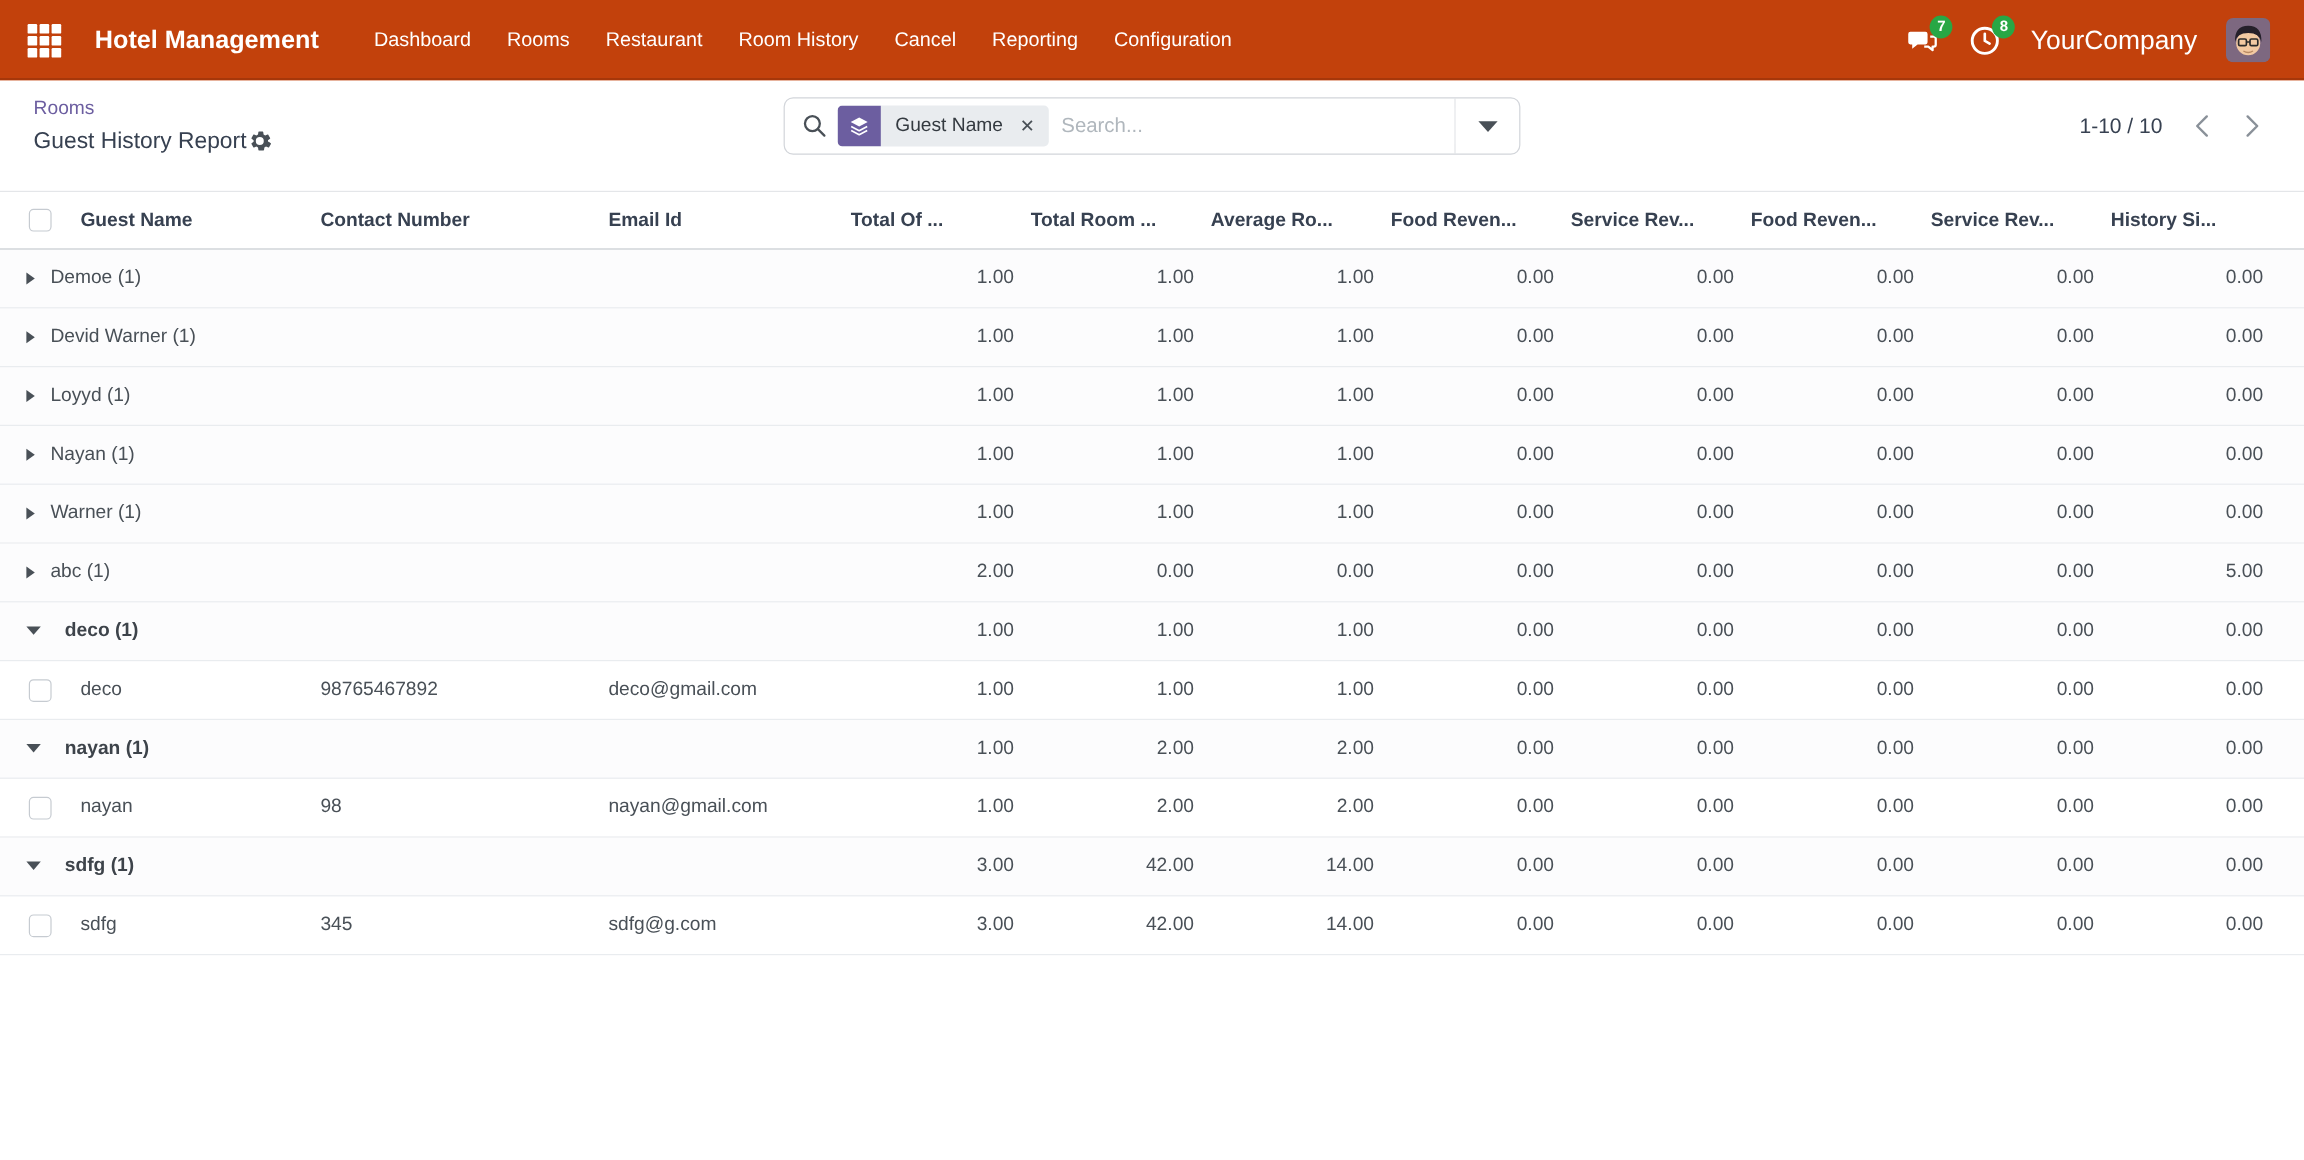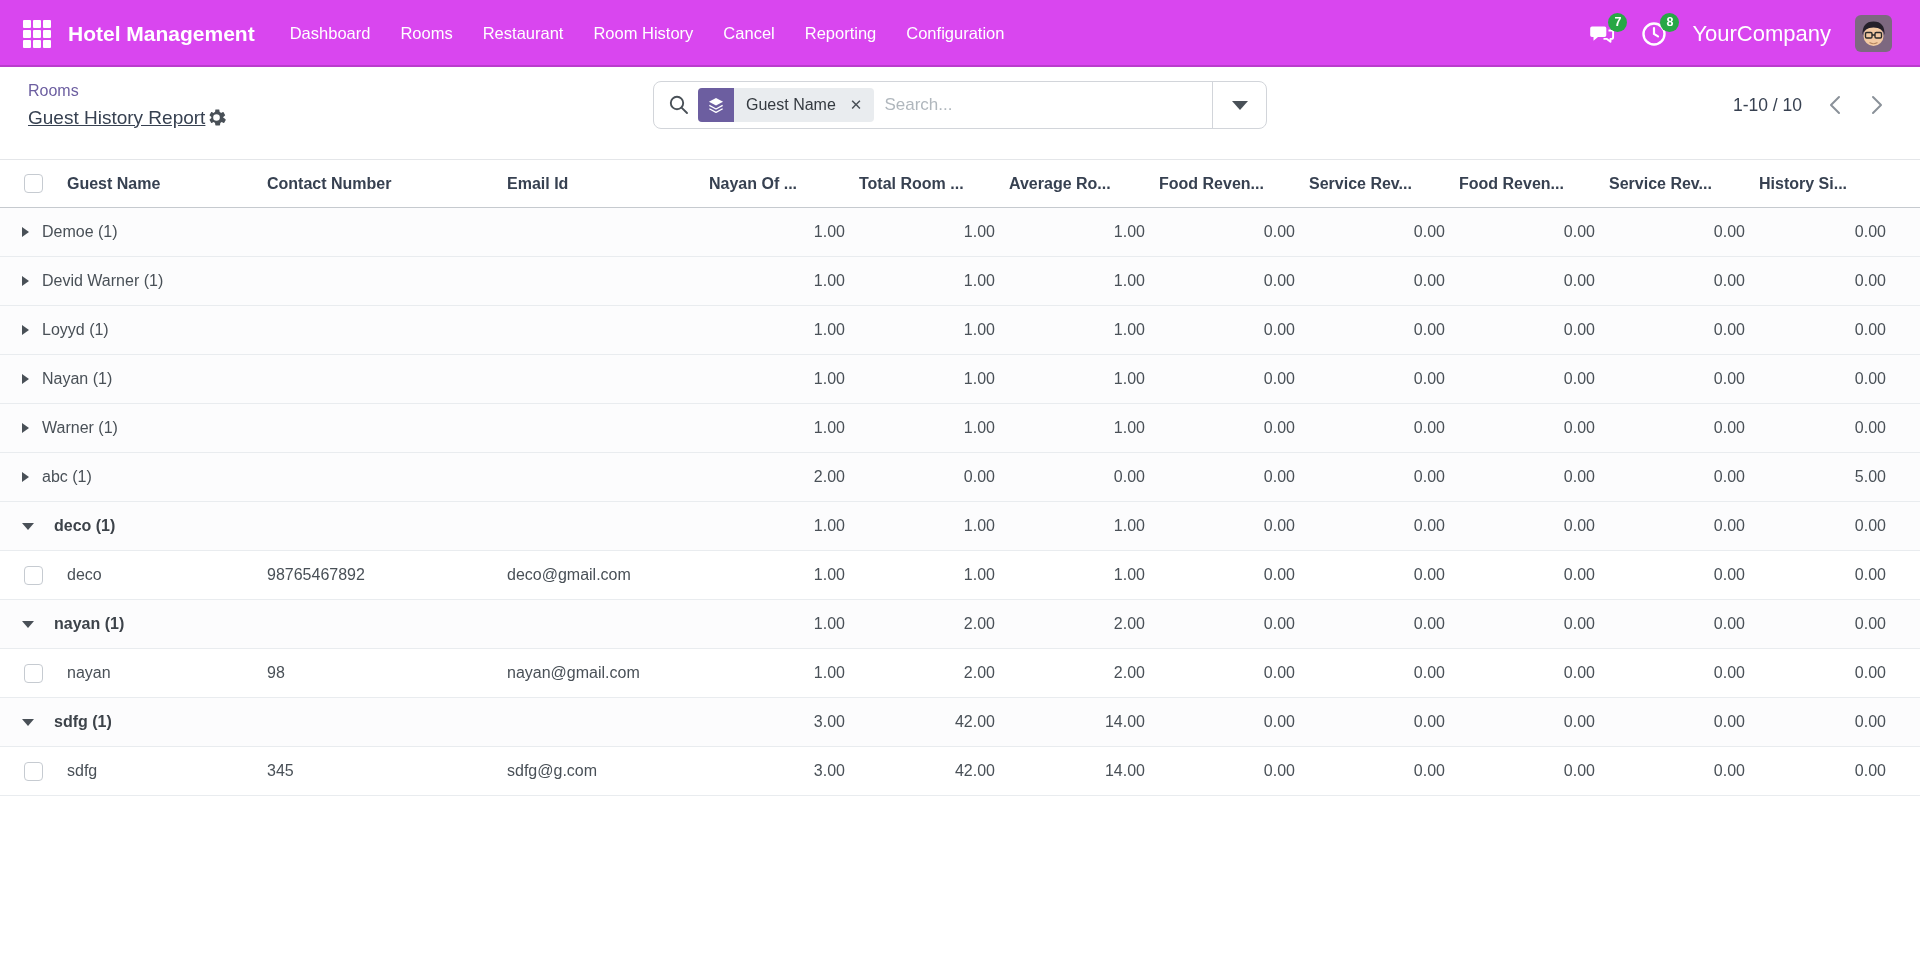--- a/index.html
+++ b/index.html
@@ -5,44 +5,45 @@
   * { box-sizing: border-box; }
   html,body { margin:0; padding:0; }
   body {
     width:1920px; height:967px; overflow:hidden;
     background:#fff; font-family:"Liberation Sans", sans-serif;
     color:#495057;
   }
 
   
   .navbar {
-    height:67px; background:#d946ef; display:flex; align-items:center;
+    height:67px; background:#c2410c; display:flex; align-items:center;
     padding:0 28px 0 22px; color:#fff;
     box-shadow: inset 0 -2px 0 rgba(0,0,0,.14);
+    gap: 11px;
   }
   .apps-btn { width:30px; height:30px; display:grid; grid-template-columns:repeat(3,8px);
     grid-template-rows:repeat(3,8px); gap:2px; align-content:center; justify-content:center; cursor:pointer; }
   .apps-btn span { background:#fff; border-radius:1px; }
   .brand { font-size:21px; font-weight:700; margin:0 22px 0 16px; white-space:nowrap; cursor:pointer; }
   .menu { display:flex; align-items:center; gap:4px; }
   .menu-item { padding:9px 13px; font-size:16.5px; border-radius:4px; cursor:pointer; white-space:nowrap; }
   .nav-right { margin-left:auto; display:flex; align-items:center; gap:24px; }
   .icon-wrap { position:relative; width:28px; height:28px; cursor:pointer; }
   .badge {
     position:absolute; top:-7px; right:-11px; min-width:19px; height:19px; padding:0 4px;
     background:#28a745; border-radius:10px; color:#fff; font-size:12.5px; font-weight:700;
     display:flex; align-items:center; justify-content:center;
   }
   .company { font-size:22px; cursor:pointer; }
   .avatar { width:37px; height:37px; border-radius:6px; overflow:hidden; cursor:pointer; display:block; }
 
   
   .control-panel { position:relative; height:92px; padding:13px 28px 0 28px; }
   .bc-parent { color:#6C5EA0; font-size:16px; cursor:pointer; line-height:1.35; }
-  .bc-title { display:flex; align-items:center; gap:2px; font-size:19px; color:#374151; margin-top:5px;text-decoration:underline; }
+  .bc-title { display:flex; align-items:center; gap:2px; font-size:19px; color:#374151; margin-top:5px; }
   .gear-btn { cursor:pointer; display:flex; align-items:center; }
 
   .searchbar {
     position:absolute; left:50%; top:14px; transform:translateX(-50%);
     width:614px; height:48px; background:#fff; border:1px solid #d2d5da; border-radius:8px;
     display:flex; align-items:center;
   }
   .search-mag { margin:0 8px 0 14px; display:flex; }
   .facet { height:34px; display:flex; align-items:stretch; background:#e9ecef; border-radius:4px; overflow:hidden; cursor:pointer; }
   .facet-icon { width:36px; background:#6C5EA0; display:flex; align-items:center; justify-content:center; }
@@ -204,21 +205,21 @@
       <col style="width:150px">
       <col style="width:150px">
       <col style="width:170px">
   </colgroup>
   <thead>
     <tr>
       <th class="cb-cell"><span class="checkbox"></span></th>
     <th class="txt">Guest Name</th>
         <th class="txt">Contact Number</th>
         <th class="txt">Email Id</th>
-        <th class="num">Nayan Of ...</th>
+        <th class="num">Total Of ...</th>
         <th class="num">Total Room ...</th>
         <th class="num">Average Ro...</th>
         <th class="num">Food Reven...</th>
         <th class="num">Service Rev...</th>
         <th class="num">Food Reven...</th>
         <th class="num">Service Rev...</th>
         <th class="num last">History Si...</th>
       </tr>
   </thead>
   <tbody>

